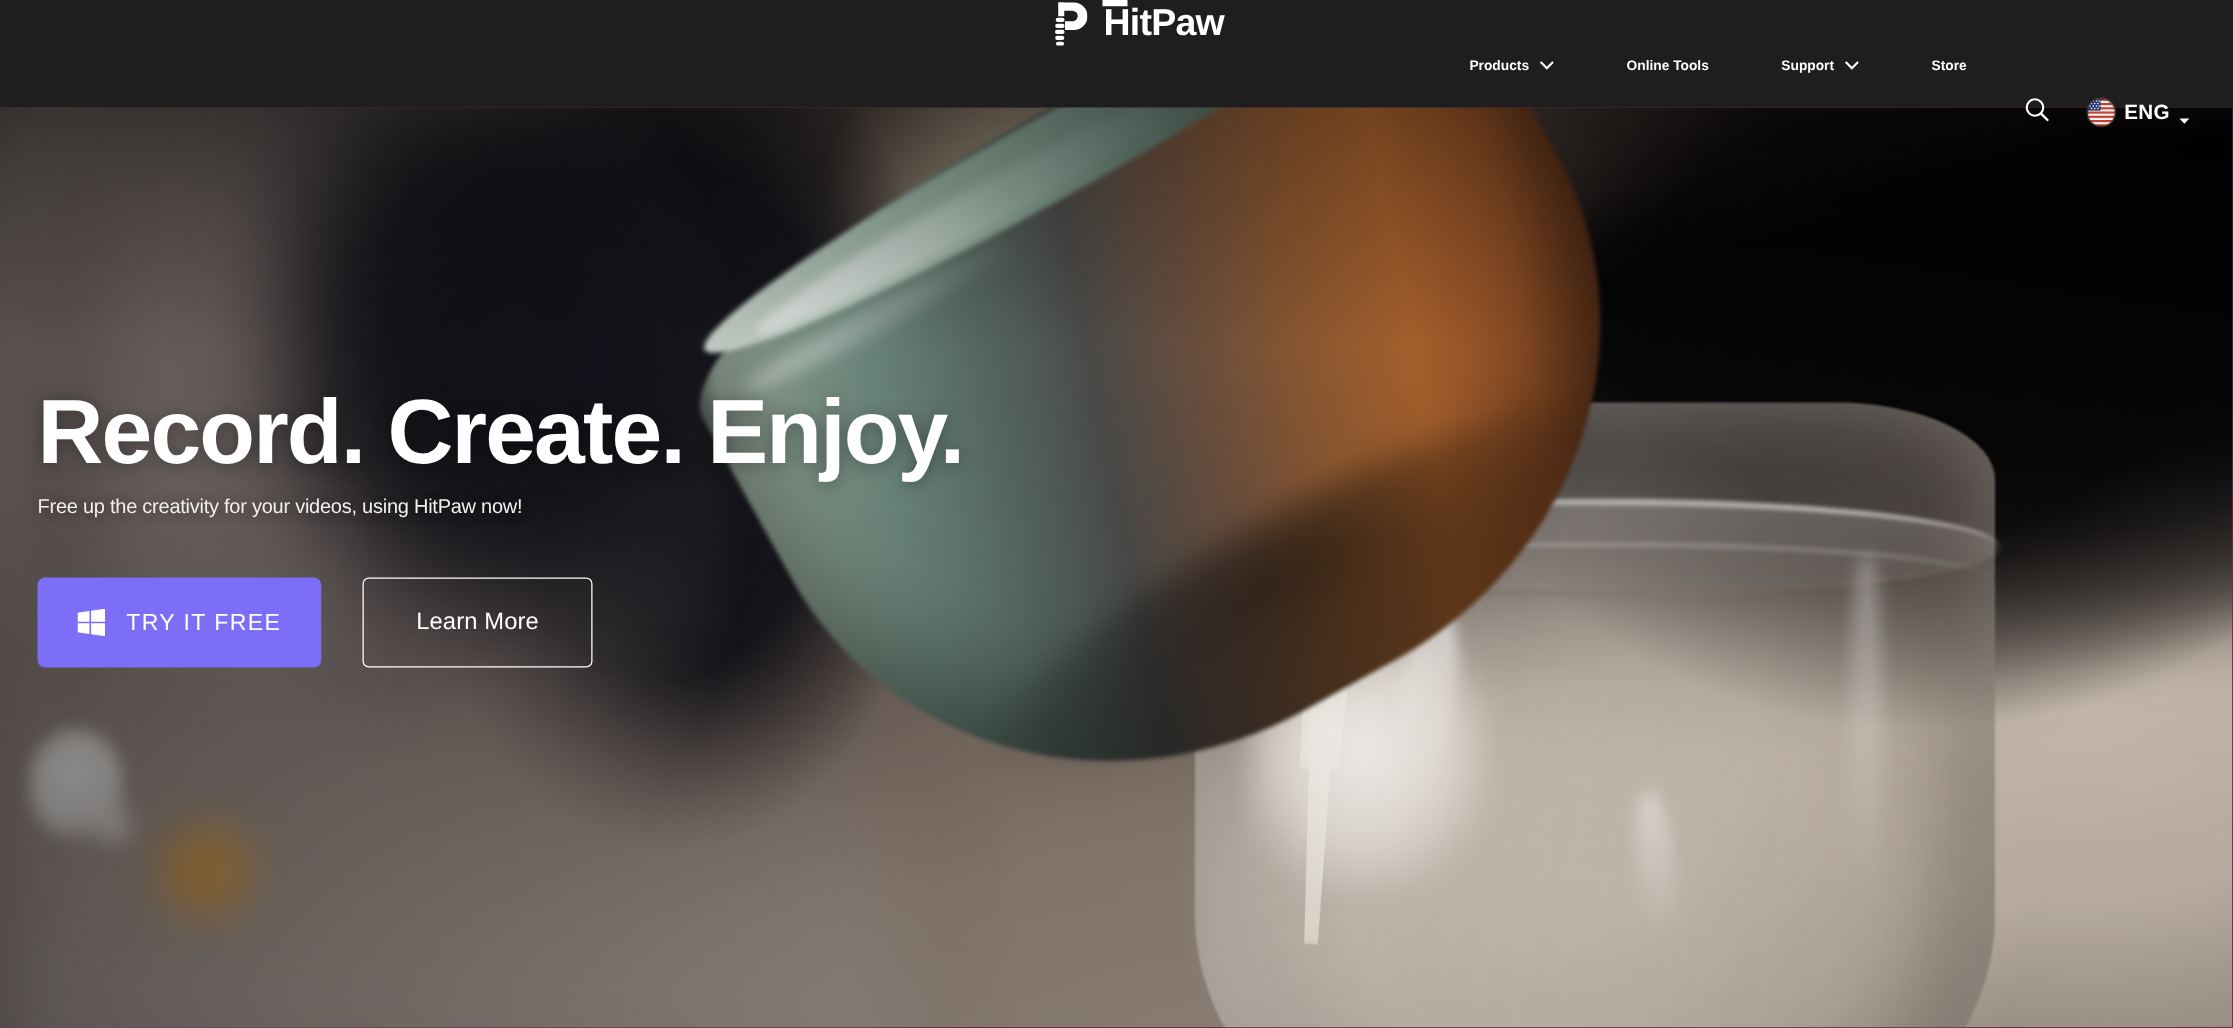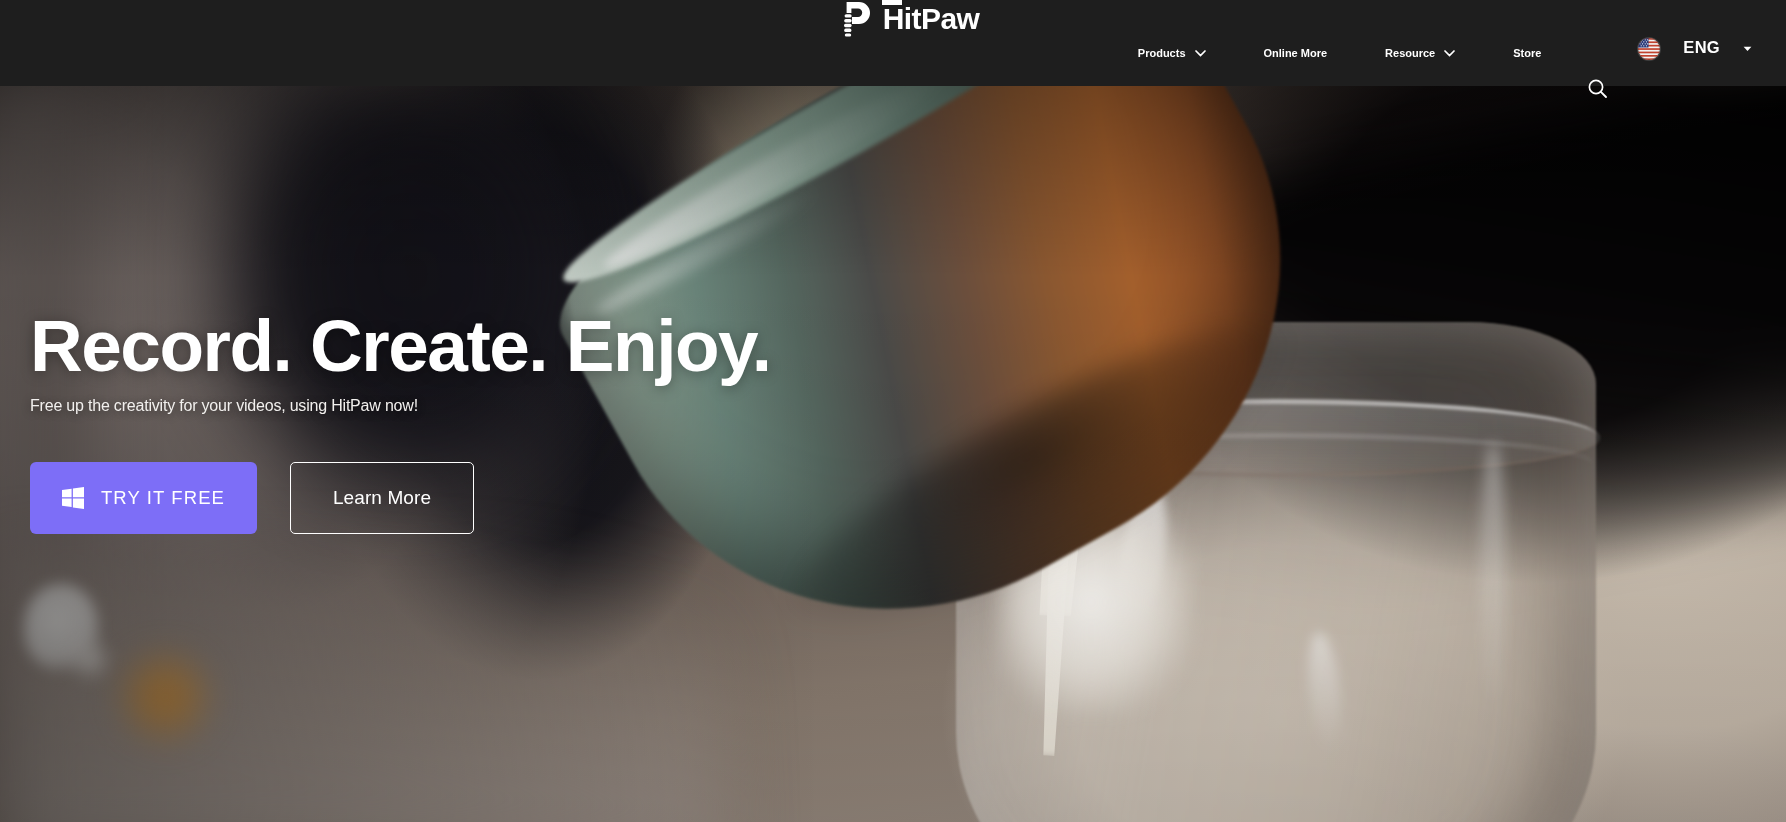--- a/index.html
+++ b/index.html
@@ -62,21 +62,21 @@
   .caret {
     width:11px; height:7px;
     flex:0 0 auto;
   }
   .nav-icon-btn {
     display:flex; align-items:center; justify-content:center;
     width:54px; height:86px;
     cursor:pointer;
   }
   .lang {
-    display:flex; align-items:flex-start; gap:23px;
+    display:flex; align-items:center; gap:7px;
     padding:0 8px 0 14px;
     height:104px;
     cursor:pointer;
   }
   .flag {
     width:22px; height:22px; border-radius:50%;
     overflow:hidden; position:relative;
     flex:0 0 auto;
     box-shadow:0 0 0 1px rgba(255,255,255,0.15);
   }
@@ -389,25 +389,25 @@
       <div class="nav-item">
         <span>Products</span>
         <span class="caret">
           <svg width="11" height="7" viewBox="0 0 11 7" aria-hidden="true">
             <path d="M1 1 L5.5 5.6 L10 1" fill="none" stroke="#ffffff" stroke-width="1.7" stroke-linecap="round"></path>
           </svg>
         </span>
       </div>
 
       <div class="nav-item">
-        <span>Online More</span>
+        <span>Online Tools</span>
       </div>
 
       <div class="nav-item">
-        <span>Resource</span>
+        <span>Support</span>
         <span class="caret">
           <svg width="11" height="7" viewBox="0 0 11 7" aria-hidden="true">
             <path d="M1 1 L5.5 5.6 L10 1" fill="none" stroke="#ffffff" stroke-width="1.7" stroke-linecap="round"></path>
           </svg>
         </span>
       </div>
 
 
       <div class="nav-item">
         <span>Store</span>

